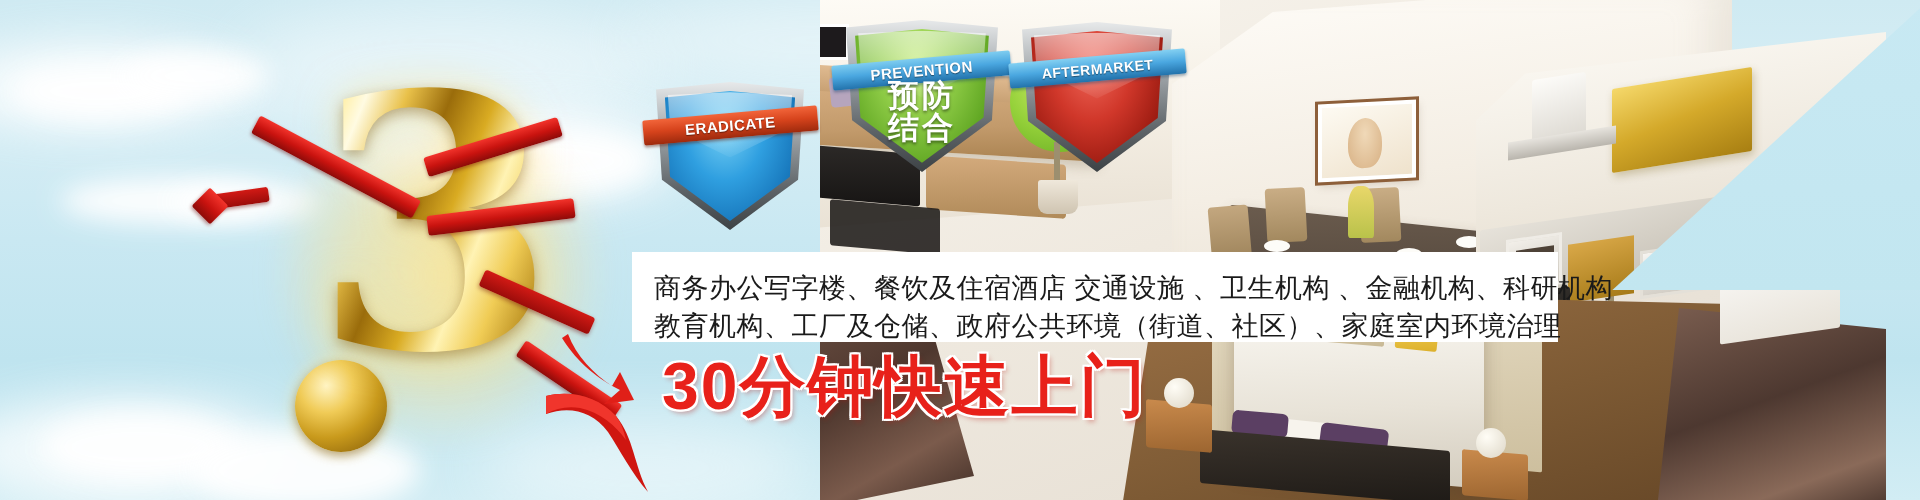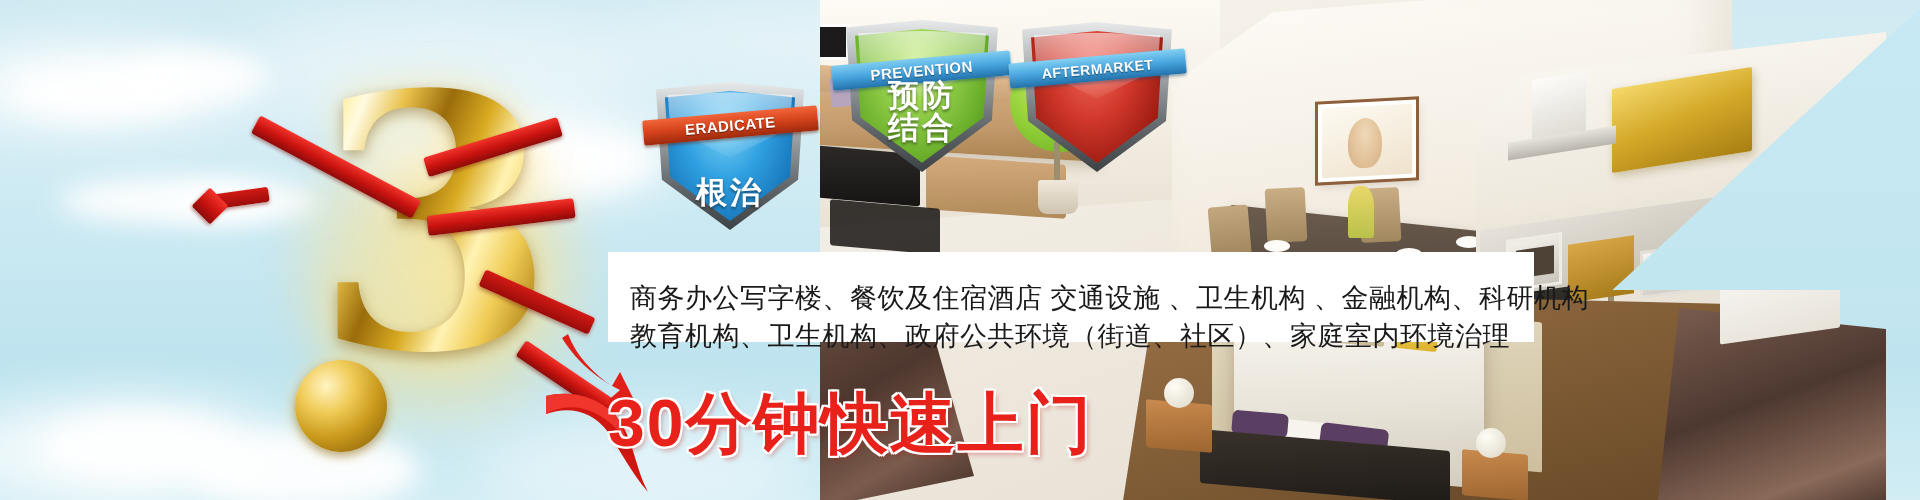--- a/index.html
+++ b/index.html
@@ -105,39 +105,38 @@
   }
   .shield .cn{
     position:absolute;left:0;width:100%;text-align:center;
     font-weight:700;line-height:1.02;z-index:3;
     text-shadow:0 2px 3px rgba(0,0,0,.45);
   }
 
   
   .panel{
     position:absolute;z-index:10;
-    left:608px;top:252px;width:926px;height:90px;
+    left:632px;top:252px;width:926px;height:90px;
     background:#ffffff;
-    padding:27px 22px 0 22px;
+    padding:17px 22px 0 22px;
   }
   .panel p{
     font-size:27px;color:#1a1a1a;line-height:38px;letter-spacing:.5px;
     white-space:nowrap;
   }
 
   
   .headline{
-    position:absolute;z-index:11;left:608px;top:353px;
+    position:absolute;z-index:11;left:662px;top:353px;
     font-size:66px;font-weight:700;color:#e8211a;letter-spacing:2px;
     line-height:1;white-space:nowrap;
     text-shadow:
       2px 0 0 #fff,-2px 0 0 #fff,0 2px 0 #fff,0 -2px 0 #fff,
       2px 2px 0 #fff,-2px 2px 0 #fff,2px -2px 0 #fff,-2px -2px 0 #fff,
       3px 4px 5px rgba(180,20,15,.35);
-    margin-top: 37px;
   }
 </style>
 </head>
 <body>
 
 <div id="banner">
 
   <div class="sky">
     <div class="cloud soft" style="left:-60px;top:40px;width:300px;height:90px;"></div>
     <div class="cloud" style="left:10px;top:62px;width:180px;height:58px;"></div>
@@ -309,21 +308,20 @@
 
   <div class="shield" style="left:656px;top:82px;width:148px;height:148px;">
     <div class="rim"></div>
     <div class="inner" style="background:radial-gradient(ellipse at 46% 28%,#79d2f5 0%,#2f9fe0 40%,#1573b8 78%,#0d4f84 100%);"></div>
     <div class="gloss"></div>
     <div class="ribbon" style="top:31px;">
       <div class="rb-face" style="background:linear-gradient(180deg,#f2653a 0%,#d6431c 48%,#9e2a0d 100%);
                   box-shadow:0 2px 3px rgba(90,25,8,.45);"></div>
       <span class="rb-text" style="font-size:15px;color:#ffffff;">ERADICATE</span>
     </div>
-    <div class="cn" style="top:95px;font-size:31px;color:#ffffff;letter-spacing:3px;">根治</div>
   </div>
 
   <div class="shield" style="left:846px;top:20px;width:152px;height:152px;">
     <div class="rim"></div>
     <div class="inner" style="background:radial-gradient(ellipse at 46% 26%,#c4ec7a 0%,#8ecb46 38%,#5ea521 76%,#3d7412 100%);"></div>
     <div class="gloss"></div>
     <div class="ribbon" style="top:38px;">
       <div class="rb-face" style="background:linear-gradient(180deg,#7fcdf0 0%,#4aa7e0 48%,#2272ab 100%);
                   box-shadow:0 2px 3px rgba(20,60,100,.4);"></div>
       <span class="rb-text" style="font-size:15px;color:#ffffff;">PREVENTION</span>
@@ -338,18 +336,18 @@
     <div class="gloss"></div>
     <div class="ribbon" style="top:34px;">
       <div class="rb-face" style="background:linear-gradient(180deg,#83d0f2 0%,#4aa7e0 48%,#2272ab 100%);
                   box-shadow:0 2px 3px rgba(20,60,100,.4);"></div>
       <span class="rb-text" style="font-size:14px;color:#ffffff;">AFTERMARKET</span>
     </div>
   </div>
 
   <div class="panel">
     <p>商务办公写字楼、餐饮及住宿酒店 交通设施 、卫生机构 、金融机构、科研机构</p>
-    <p>教育机构、卫生机构、政府公共环境（街道、社区）、家庭室内环境治理</p>
+    <p>教育机构、工厂及仓储、政府公共环境（街道、社区）、家庭室内环境治理</p>
   </div>
 
   <div class="headline">30分钟快速上门</div>
 
 </div>
 
 </body></html>

